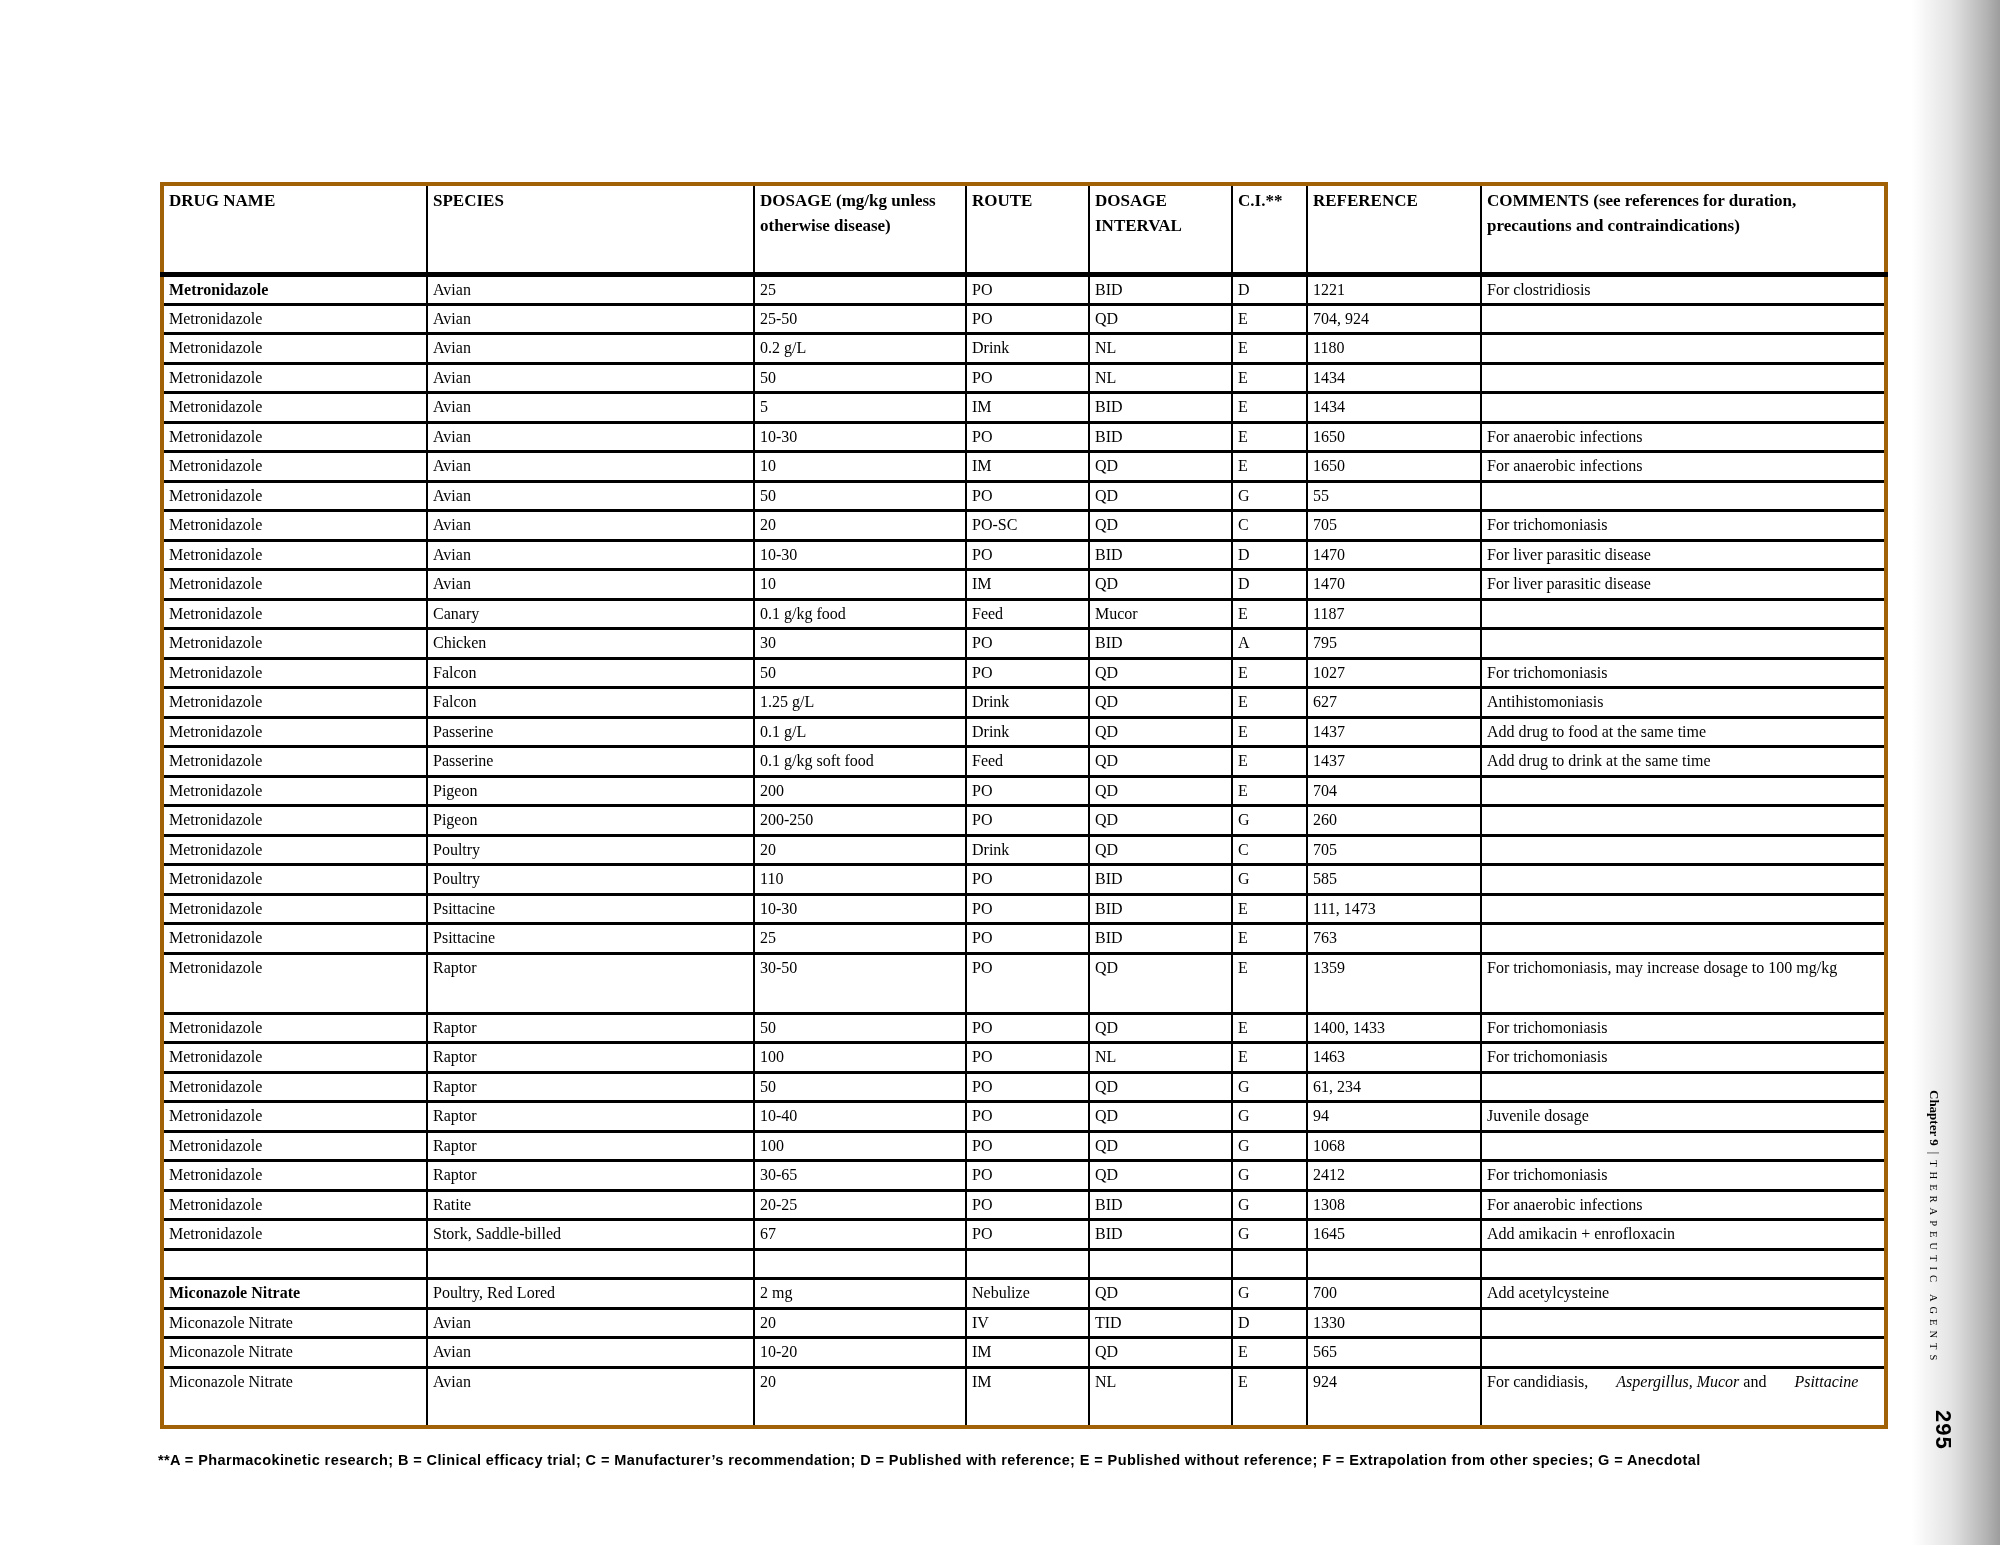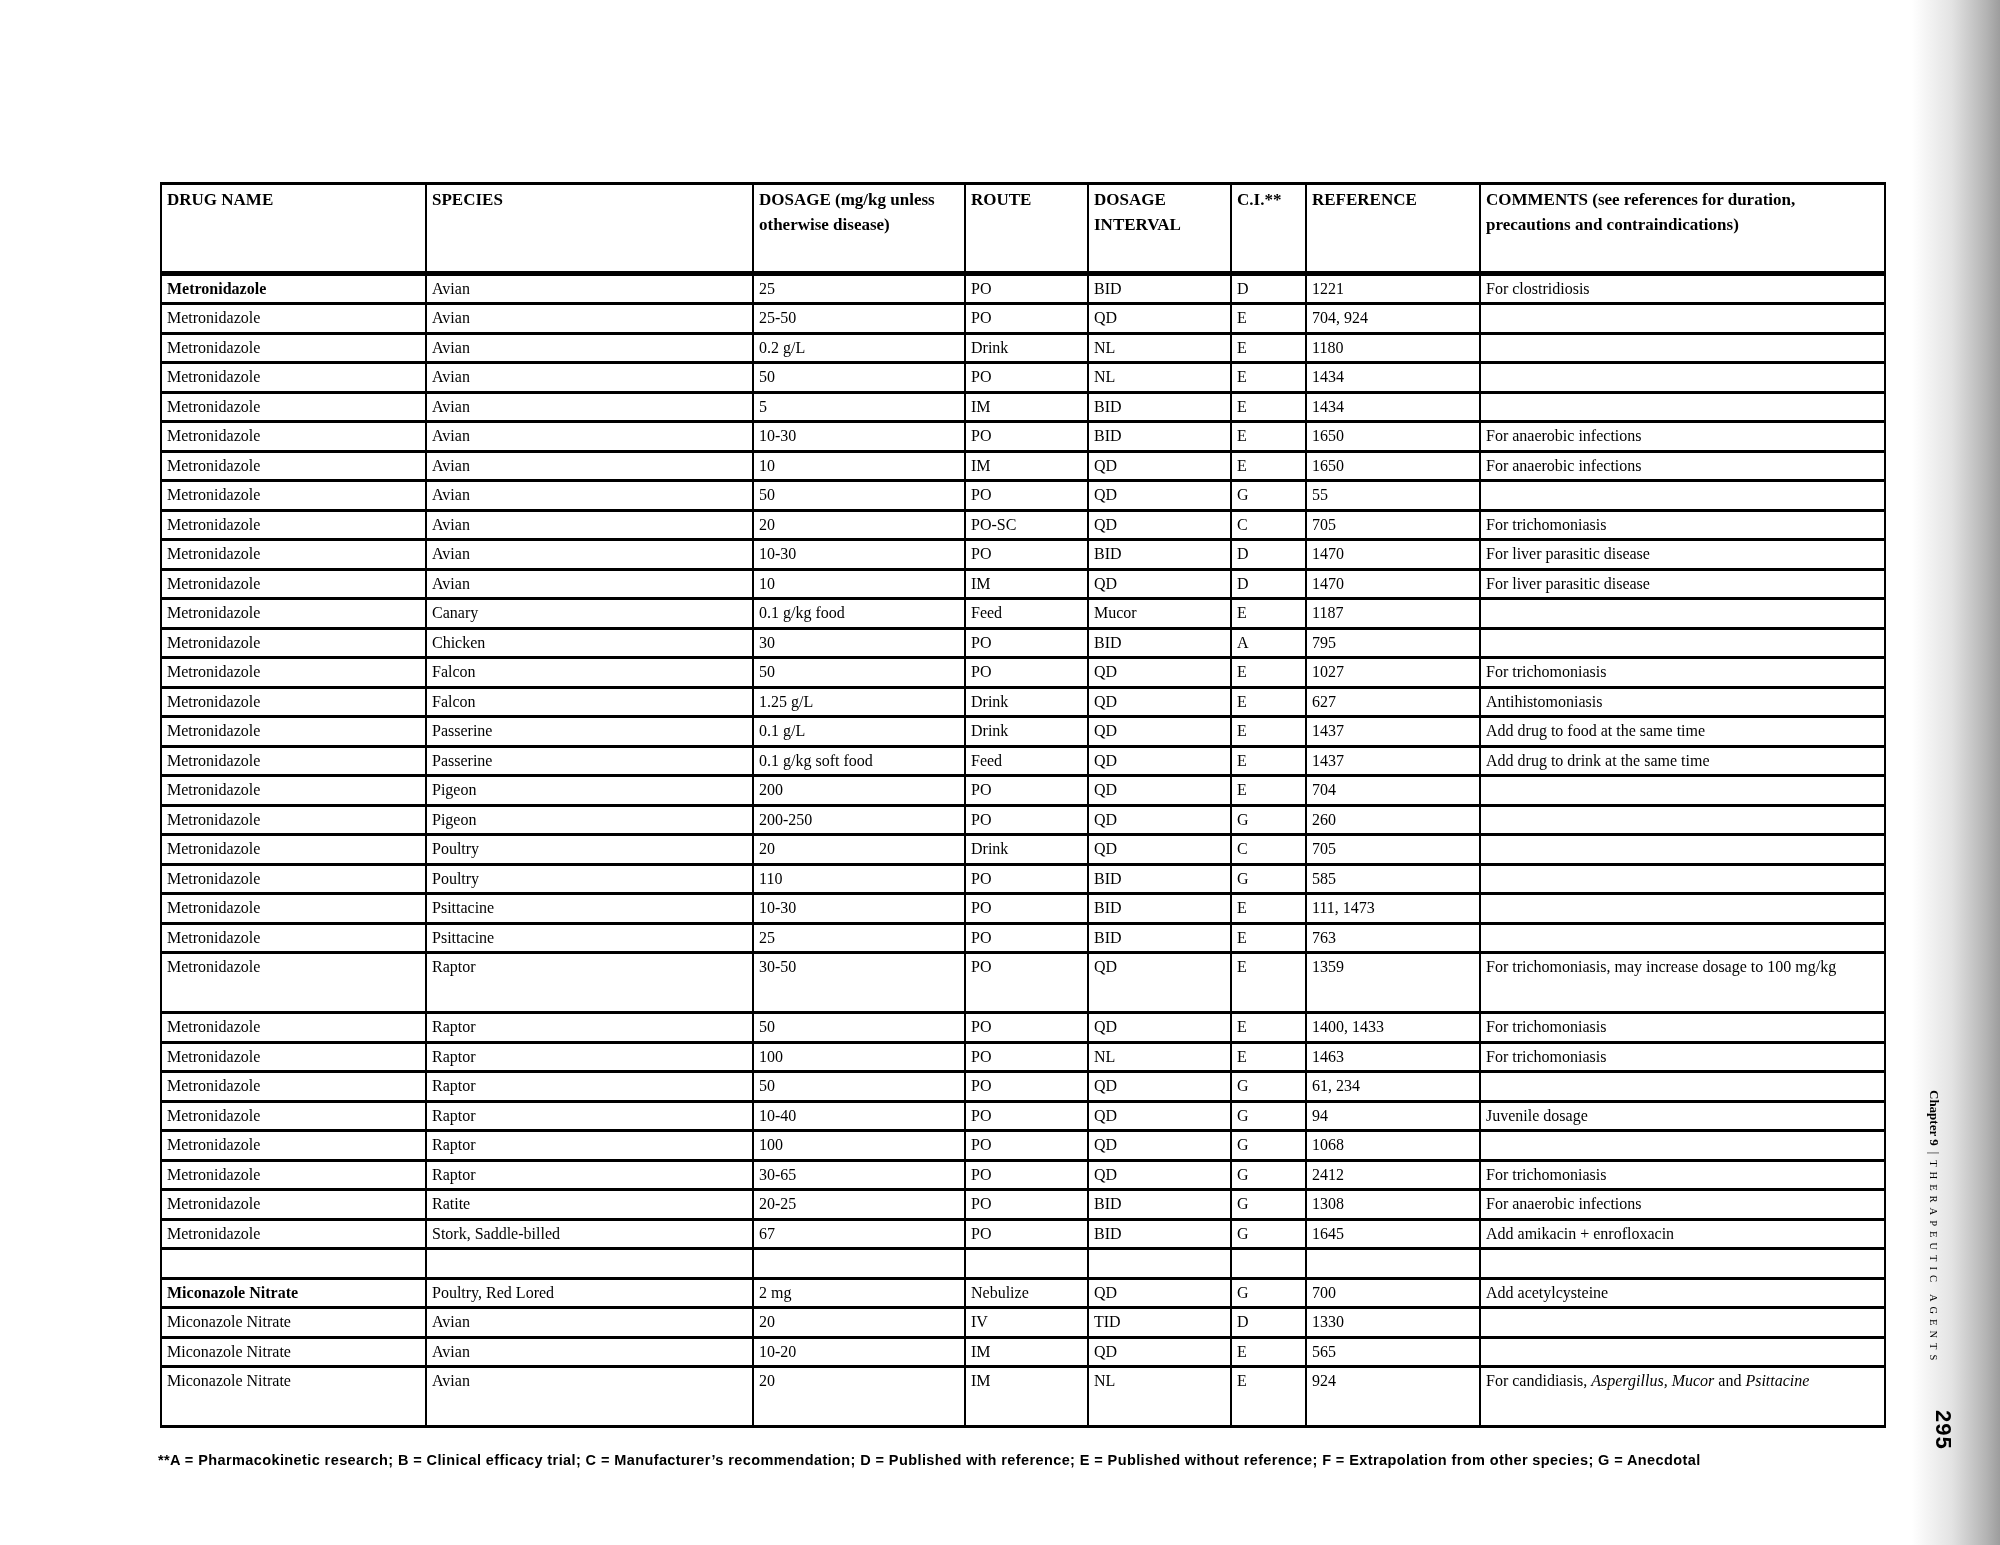--- a/index.html
+++ b/index.html
@@ -27,21 +27,21 @@
   }
 
   
   table.drug-table {
     position: absolute;
     left: 160px;
     top: 182px;
     width: 1724px;
     border-collapse: collapse;
     table-layout: fixed;
-    border: 1px solid #a16207;
+    border: 4px solid #a16207;
   }
   .drug-table th, .drug-table td {
     border: 2px solid #000;
     border-top-width: 3px;
     border-bottom-width: 3px;
     vertical-align: top;
     text-align: left;
     padding: 2px 6px 2px 5px;
     font-size: 16px;
     line-height: 22px;
@@ -51,21 +51,21 @@
   .drug-table th {
     font-size: 17px;
     line-height: 25px;
     font-weight: bold;
     border-bottom-width: 5px;
   }
   .drug-table thead tr { height: 90px; }
   .drug-table tbody tr { height: 29.5px; }
   .drug-table tbody tr.tall { height: 60px; }
   .drug-table td.bold { font-weight: bold; }
-  .drug-table em { font-style: italic; }
+  .drug-table em { font-style: italic; margin-left: 24px; }
 
   col.c-drug     { width: 265px; }
   col.c-species  { width: 327px; }
   col.c-dosage   { width: 212px; }
   col.c-route    { width: 123px; }
   col.c-interval { width: 143px; }
   col.c-ci       { width: 75px;  }
   col.c-ref      { width: 174px; }
   col.c-comments { width: 405px; }
 

